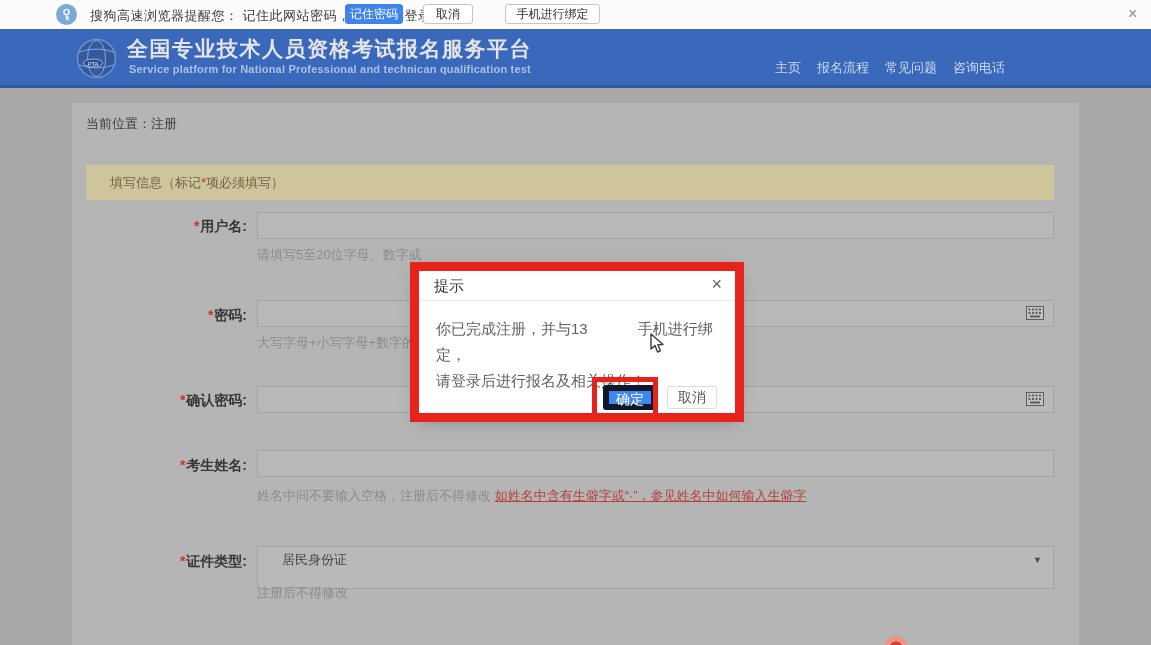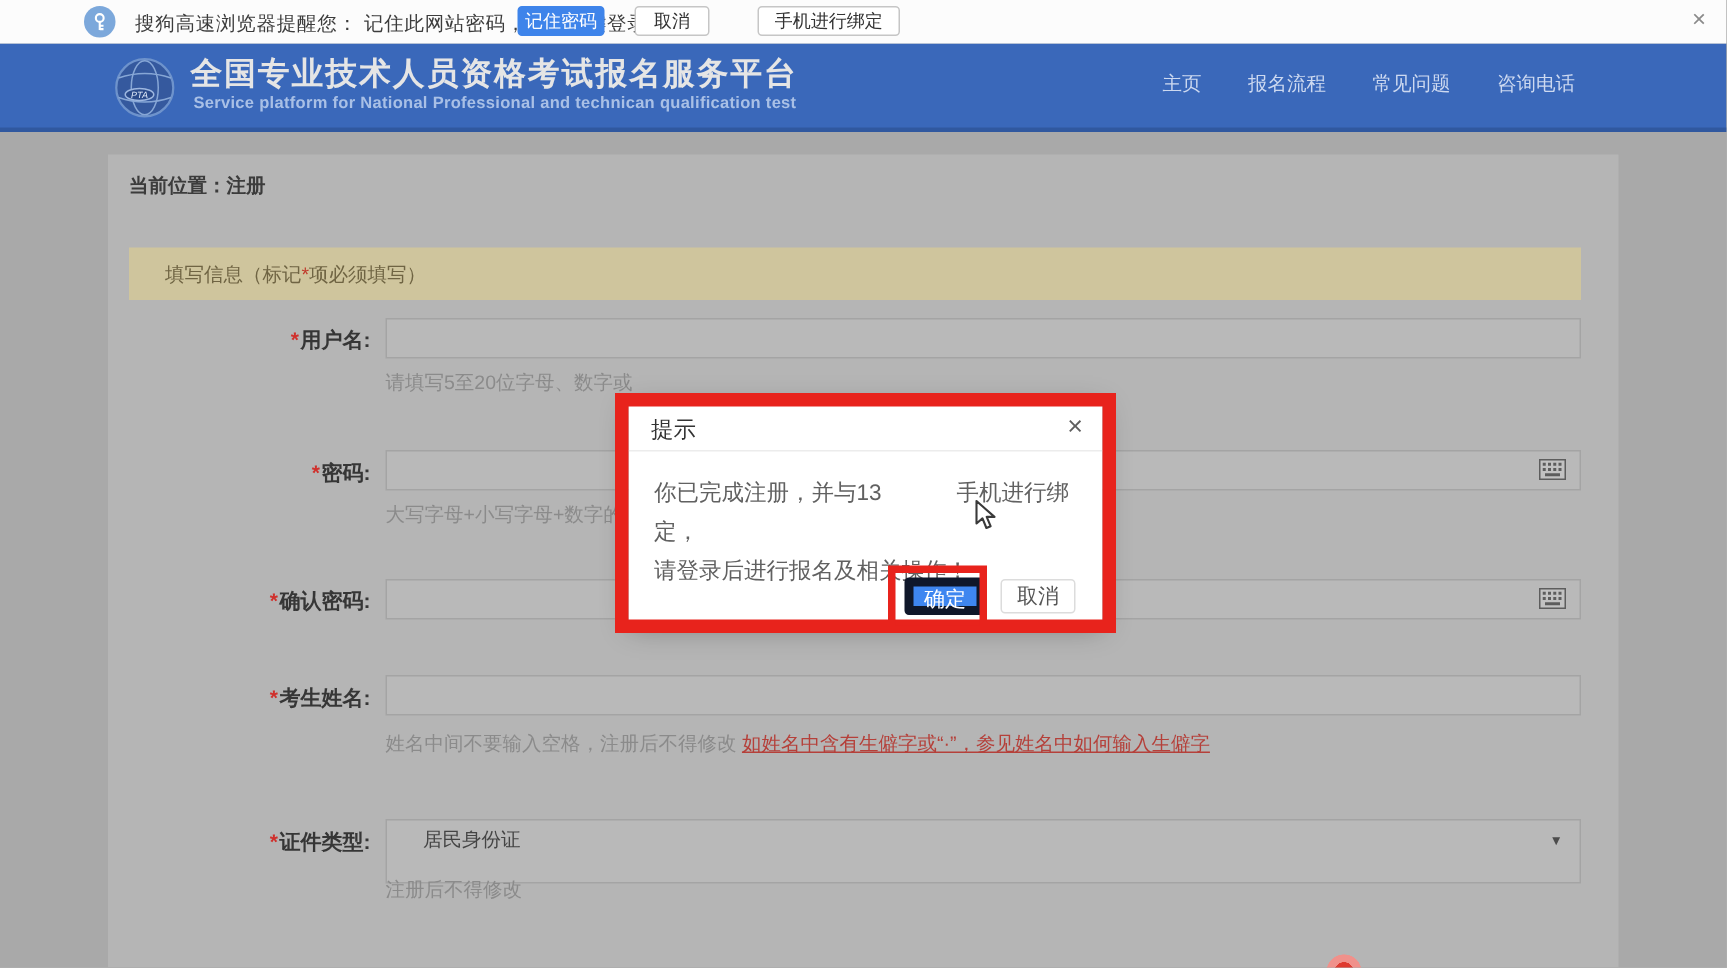--- a/index.html
+++ b/index.html
@@ -19,25 +19,25 @@
   .nbtn-never { left:505px; width:95px; }
   .notif-close { position:absolute; left:1128px; top:5px; font-size:16px; color:#8a8a8a; cursor:pointer; line-height:18px; }
 
   
   .page { position:absolute; left:0; top:29px; width:1151px; height:616px; background:#a9a9a9; }
 
   .siteheader { position:absolute; left:0; top:0; width:1151px; height:59px; background:#3a68ba; border-bottom:3px solid #30589f; }
   .logo { position:absolute; left:76px; top:9px; }
   .site-title { position:absolute; left:127px; top:6px; font-size:21px; font-weight:700; color:#e5e5e5; letter-spacing:1.5px; }
   .site-sub { position:absolute; left:129px; top:34px; font-size:11px; font-weight:700; color:#a9c0e6; letter-spacing:.2px; }
-  .topnav { position:absolute; left:775px; top:18px; display:flex; gap:31px; font-size:13px; color:#cdd9f0; }
+  .topnav { position:absolute; left:775px; top:30px; display:flex; gap:16px; font-size:13px; color:#cdd9f0; }
   .topnav span { cursor:pointer; }
 
   .panel { position:absolute; left:72px; top:74px; width:1007px; height:542px; background:#b5b5b5; }
-  .breadcrumb { position:absolute; left:86px; top:86px; font-size:13px; font-weight:700; color:#3c3c3c; }
+  .breadcrumb { position:absolute; left:86px; top:86px; font-size:13px; font-weight:400; color:#3c3c3c; }
 
   .banner { position:absolute; left:86px; top:136px; width:968px; height:35px; background:#cfc59d;
     font-size:13px; color:#6f6443; line-height:35px; padding-left:24px; }
   .banner .star { color:#c0392b; }
 
   .flabel { position:absolute; left:0; width:247px; text-align:right; font-size:14px; font-weight:700; color:#363636; }
   .flabel .star { color:#d0302c; margin-right:1px; }
   .finput { position:absolute; left:257px; width:797px; height:27px; background:#b9b9b9; border:1px solid #a4a4a4;
     font-size:13px; color:#444; padding:0 8px; outline:none; }
   .fhint { position:absolute; left:257px; font-size:13px; color:#8b8b8b; }

